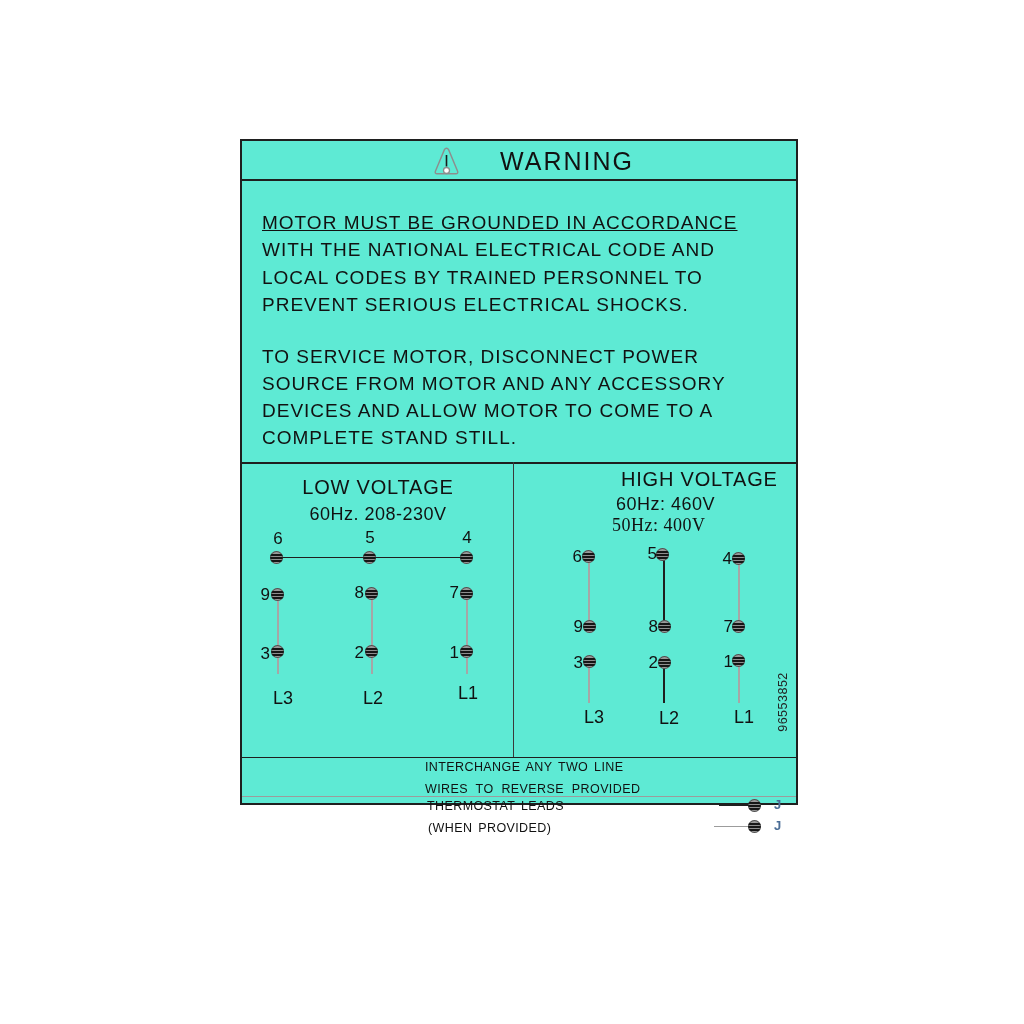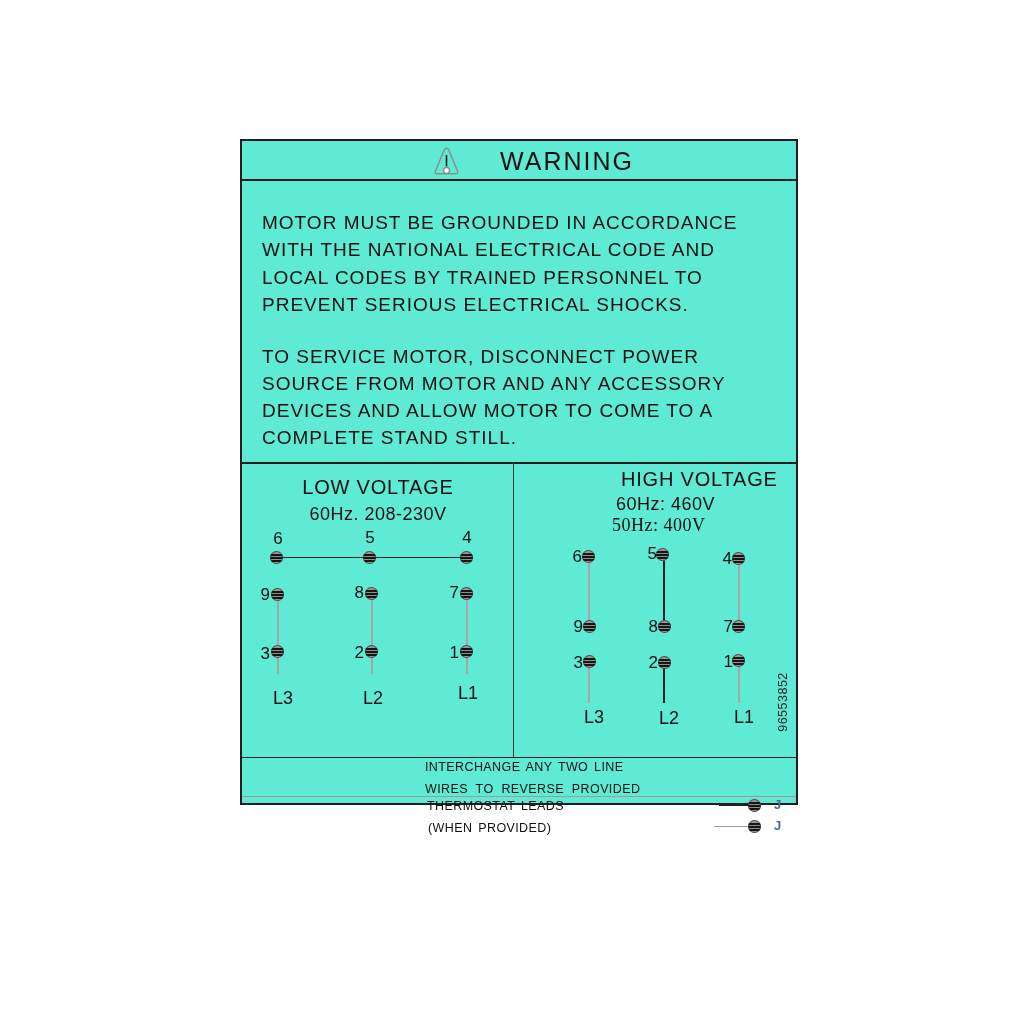--- a/index.html
+++ b/index.html
@@ -48,21 +48,21 @@
     <div class="abs" style="left:191px;top:5px;width:27px;height:30px;">
       <svg width="27" height="30" viewBox="0 0 27 30">
         <path d="M13.5 2.2 C14.6 2.2 15.2 2.9 15.7 3.9 L24.6 25.2 C25.2 26.6 24.4 27.8 22.9 27.8 L4.1 27.8 C2.6 27.8 1.8 26.6 2.4 25.2 L11.3 3.9 C11.8 2.9 12.4 2.2 13.5 2.2 Z" fill="none" stroke="#8d8d8d" stroke-width="1.4"></path>
         <line x1="13.5" y1="9" x2="13.5" y2="20.5" stroke="#1a1a1a" stroke-width="1.6"></line>
         <circle cx="13.5" cy="24.5" r="3" fill="#ffffff" stroke="#8d8d8d" stroke-width="1.3"></circle>
       </svg>
     </div>
     <div class="warn-title" style="left:250px;top:6px;width:150px;text-align:center;">WARNING</div>
     <div class="hline" style="left:0;top:38px;width:554px;"></div>
 
-    <div class="bodyline" style="left:20px;top:71px;">MOTOR MUST BE GROUNDED IN ACCORDANCE</div>
+    <div class="bodyline" style="left:20px;top:71px;text-decoration:underline;">MOTOR MUST BE GROUNDED IN ACCORDANCE</div>
     <div class="bodyline" style="left:20px;top:126px;">LOCAL CODES BY TRAINED PERSONNEL TO</div>
     <div class="bodyline" style="left:20px;top:98px;">WITH THE NATIONAL ELECTRICAL CODE AND</div>
     <div class="bodyline" style="left:20px;top:153px;">PREVENT SERIOUS ELECTRICAL SHOCKS.</div>
 
     <div class="bodyline" style="left:20px;top:205px;">TO SERVICE MOTOR, DISCONNECT POWER</div>
     <div class="bodyline" style="left:20px;top:232px;">SOURCE FROM MOTOR AND ANY ACCESSORY</div>
     <div class="bodyline" style="left:20px;top:259px;">DEVICES AND ALLOW MOTOR TO COME TO A</div>
     <div class="bodyline" style="left:20px;top:286px;">COMPLETE STAND STILL.</div>
 
     <div class="hline" style="left:0;top:321px;width:554px;"></div>

